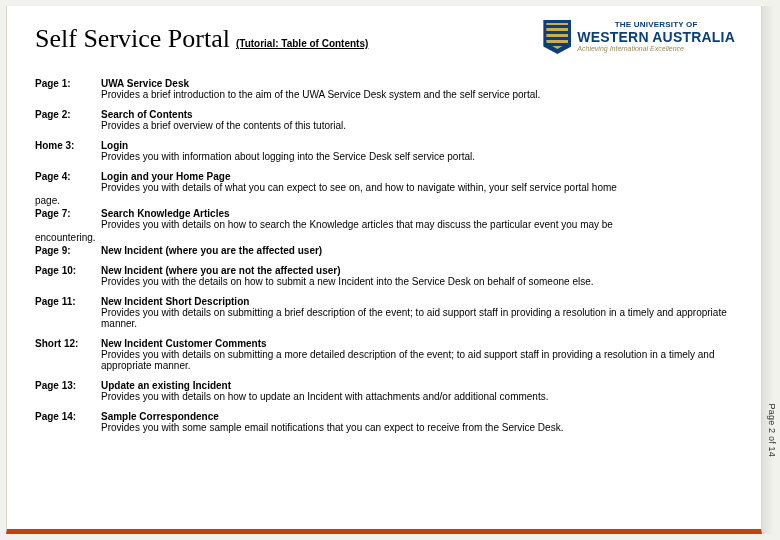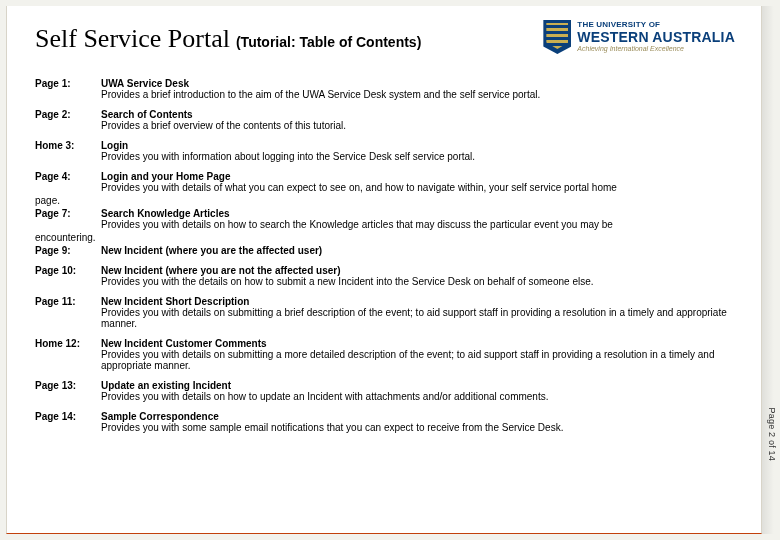--- a/index.html
+++ b/index.html
@@ -11,62 +11,63 @@
     background:#f2f2ed;
     position:relative;
     overflow:hidden;
   }
   .page{
     position:absolute;
     left:6px;top:6px;right:18px;bottom:6px;
     background:#fff;
     border-left:1px solid #d8d4c8;
     border-right:1px solid #d8d4c8;
-    border-bottom:1px solid #c2410c;
+    border-bottom:5px solid #c2410c;
     padding:18px 26px 10px 28px;
     box-sizing:border-box;
   }
   .shadow{
     position:absolute;
     right:6px;top:6px;bottom:6px;width:12px;
     background:linear-gradient(to right,rgba(0,0,0,0.08),rgba(0,0,0,0));
   }
   .header{
     display:flex;
     align-items:flex-start;
     justify-content:space-between;
   }
   .title-line{display:flex;align-items:baseline;gap:6px;}
   .title{
     font-family:"Times New Roman",Times,serif;
     font-size:26px;
     font-weight:400;
   }
   .subtitle{
-    font-size:14px;
+    font-size:10px;
     font-weight:700;
+    text-decoration:underline;
   }
   .logo{
     display:flex;align-items:center;gap:6px;
     margin-top:-4px;
   }
   .crest{
     width:28px;height:34px;
     background:#0a3f7a;
     position:relative;
     clip-path:polygon(0 0,100% 0,100% 78%,50% 100%,0 78%);
   }
   .crest::before{
     content:"";position:absolute;left:3px;right:3px;top:3px;bottom:5px;
     background:repeating-linear-gradient(0deg,#eac24a 0 3px,#0a3f7a 3px 6px);
     clip-path:polygon(0 0,100% 0,100% 75%,50% 100%,0 75%);
     opacity:.85;
   }
   .uni-text{line-height:1.05;}
-  .uni-top{font-size:8px;color:#0a3f7a;font-weight:700;letter-spacing:.2px;}
+  .uni-top{font-size:8px;color:#0a3f7a;font-weight:700;letter-spacing:.2px;text-align:center;}
   .uni-mid{font-size:14px;color:#0a3f7a;font-weight:700;letter-spacing:.2px;}
   .uni-tag{font-size:7px;color:#9a8c5a;font-style:italic;margin-top:1px;}
   .toc{margin-top:24px;}
   .entry{display:flex;align-items:flex-start;margin-bottom:9px;}
   .pg{
     flex:0 0 66px;
     font-weight:700;
   }
   .body{flex:1;}
   .body b{font-weight:700;}
@@ -136,21 +137,21 @@
       </div>
       <div class="entry">
         <div class="pg">Page 10:</div>
         <div class="body"><b>New Incident (where you are not the affected user)</b><br><span class="desc">Provides you with the details on how to submit a new Incident into the Service Desk on behalf of someone else.</span></div>
       </div>
       <div class="entry">
         <div class="pg">Page 11:</div>
         <div class="body"><b>New Incident Short Description</b><br><span class="desc">Provides you with details on submitting a brief description of the event; to aid support staff in providing a resolution in a timely and appropriate manner.</span></div>
       </div>
       <div class="entry">
-        <div class="pg">Home 12:</div>
+        <div class="pg">Short 12:</div>
         <div class="body"><b>New Incident Customer Comments</b><br><span class="desc">Provides you with details on submitting a more detailed description of the event; to aid support staff in providing a resolution in a timely and appropriate manner.</span></div>
       </div>
       <div class="entry">
         <div class="pg">Page 13:</div>
         <div class="body"><b>Update an existing Incident</b><br><span class="desc">Provides you with details on how to update an Incident with attachments and/or additional comments.</span></div>
       </div>
       <div class="entry">
         <div class="pg">Page 14:</div>
         <div class="body"><b>Sample Correspondence</b><br><span class="desc">Provides you with some sample email notifications that you can expect to receive from the Service Desk.</span></div>
       </div>

